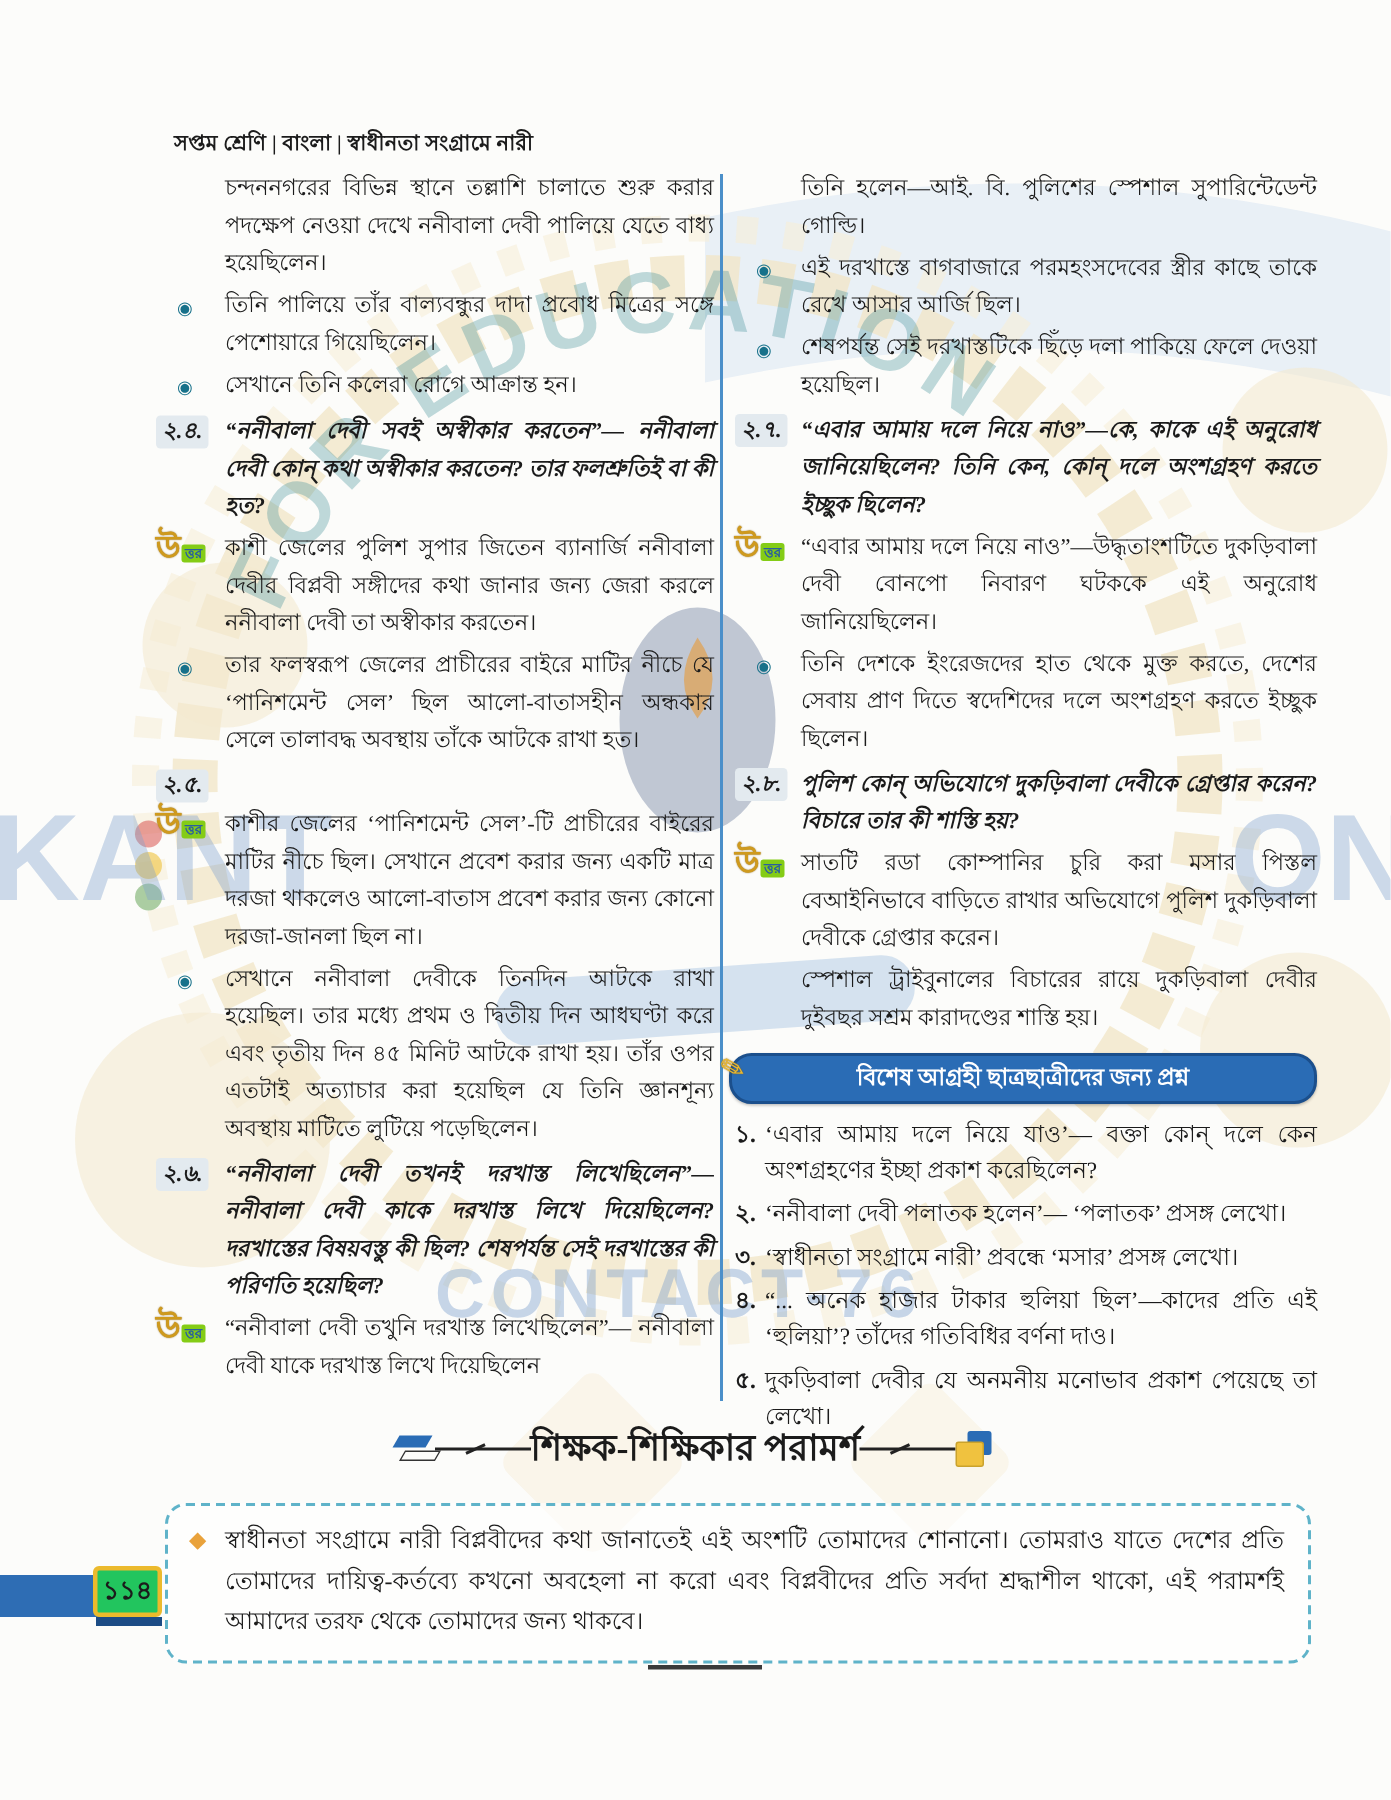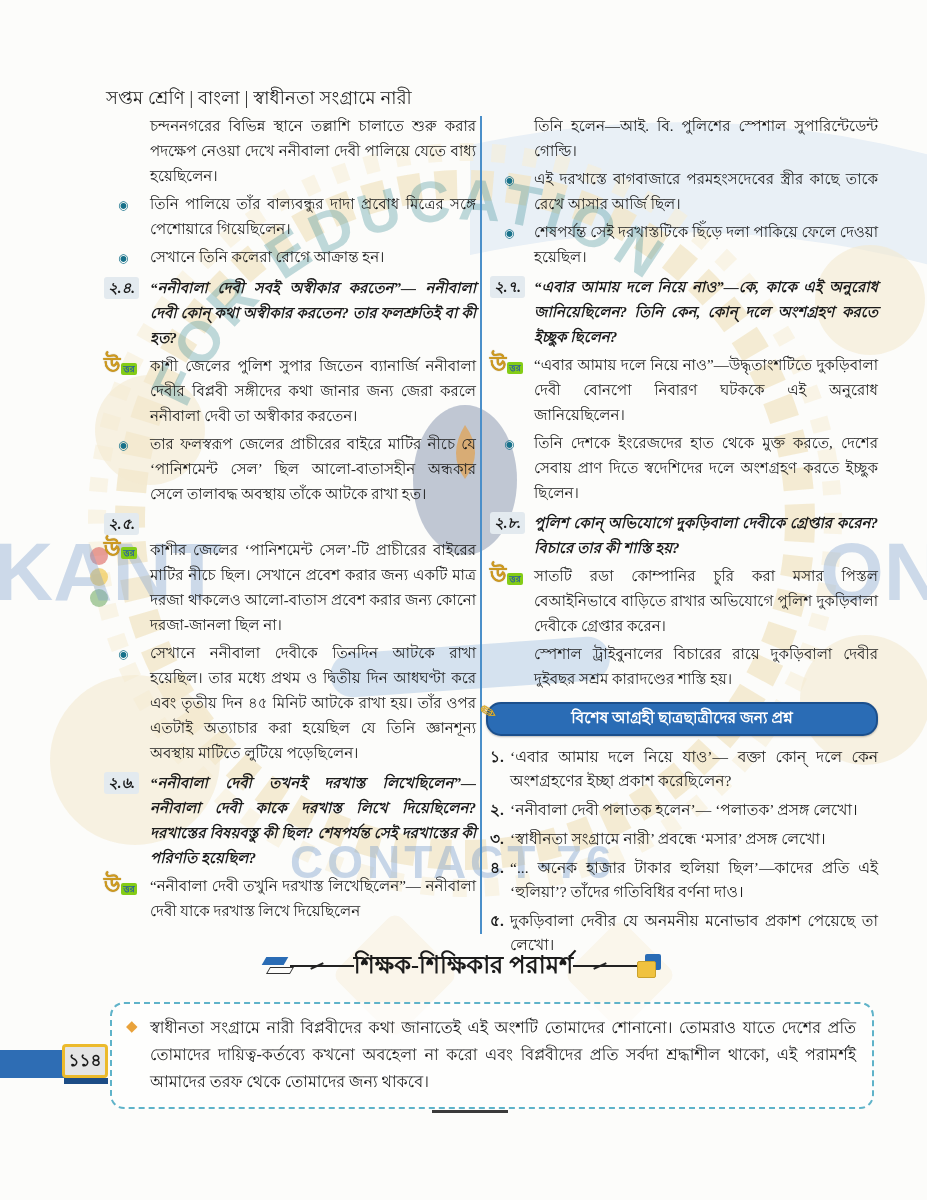--- a/index.html
+++ b/index.html
@@ -7,22 +7,22 @@
     width:927px;height:1200px;position:relative;overflow:hidden;
     background:#fcfcfa;
     font-family:"Liberation Serif","DejaVu Serif",serif;
     color:#1b1b1b;
   }
   
   #watermark{position:absolute;left:0;top:0;z-index:0;}
   
   .fg{position:relative;z-index:1;}
   .page-header{
-    position:absolute;left:106px;top:84px;width:500px;
-    font-size:18px;font-weight:normal;letter-spacing:.2px;
+    position:absolute;left:116px;top:84px;width:500px;
+    font-size:14px;font-weight:bold;letter-spacing:.2px;
   }
   .col{position:absolute;top:114px;}
   #col-left{left:104px;width:372px;}
   #col-right{left:490px;width:388px;}
   .divider{position:absolute;left:480px;top:116px;width:2px;height:818px;background:#4b8fc9;}
   .row{display:flex;margin:0 0 3px 0;}
   .row.q{margin-top:5px;font-style:italic;}
   .marker{flex:0 0 46px;padding-top:1px;}
   #col-right .marker{flex:0 0 44px;}
   .text{flex:1;font-size:15px;line-height:25px;text-align:justify;}
@@ -78,21 +78,21 @@
     border:2px dashed #5fb3c9;border-radius:14px;
     padding:10px 16px 12px 38px;box-sizing:border-box;background:rgba(255,255,255,.6);
   }
   .advice-box .diamond{position:absolute;left:14px;top:13px;color:#e9a23b;font-size:15px;}
   .advice-box p{margin:0;font-size:16px;line-height:27px;text-align:justify;}
   
   .page-tab{position:absolute;left:0;top:1044px;width:118px;height:40px;}
   .tab-bar{position:absolute;left:0;top:6px;width:104px;height:28px;background:#2e6db4;}
   .tab-shadow{position:absolute;left:64px;top:34px;width:44px;height:6px;background:#1c4c85;}
   .tab-num{
-    position:absolute;left:62px;top:0;width:46px;height:34px;background:#e5e5e5;
+    position:absolute;left:62px;top:0;width:46px;height:34px;background:#22c55e;
     border:3px solid #ecba2c;border-radius:4px;box-sizing:border-box;
     font-weight:bold;font-size:17px;display:flex;align-items:center;justify-content:center;
   }
   .end-rule{position:absolute;left:432px;top:1110px;width:76px;height:3px;background:#3a3a3a;}
 </style>
 </head>
 <body>
 
 <svg id="watermark" width="927" height="1200" viewBox="0 0 927 1200">
   <path d="M 470 145 Q 700 95 930 155 L 930 265 Q 700 205 470 255 Z" fill="rgba(175,205,235,0.25)"></path>

